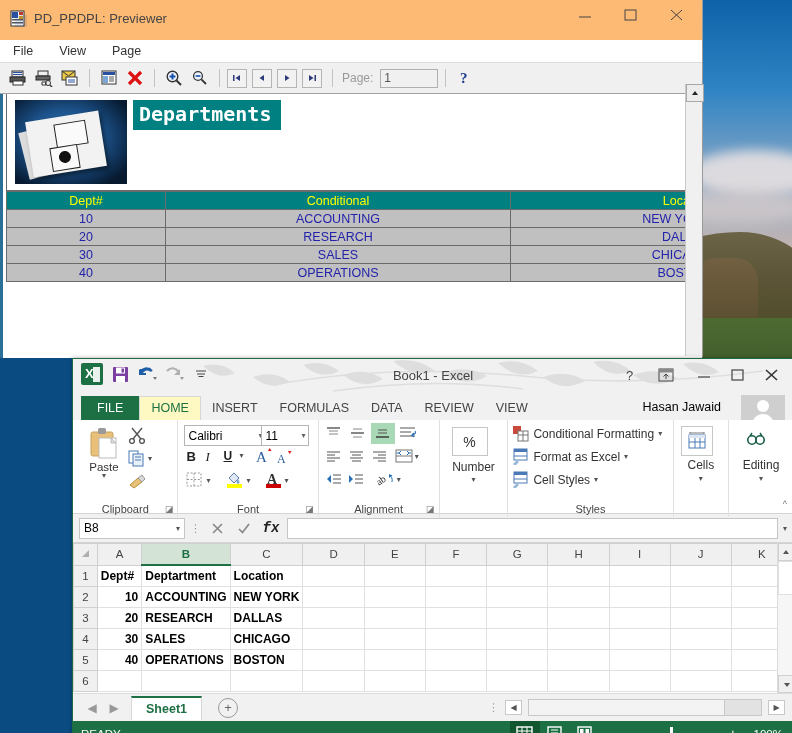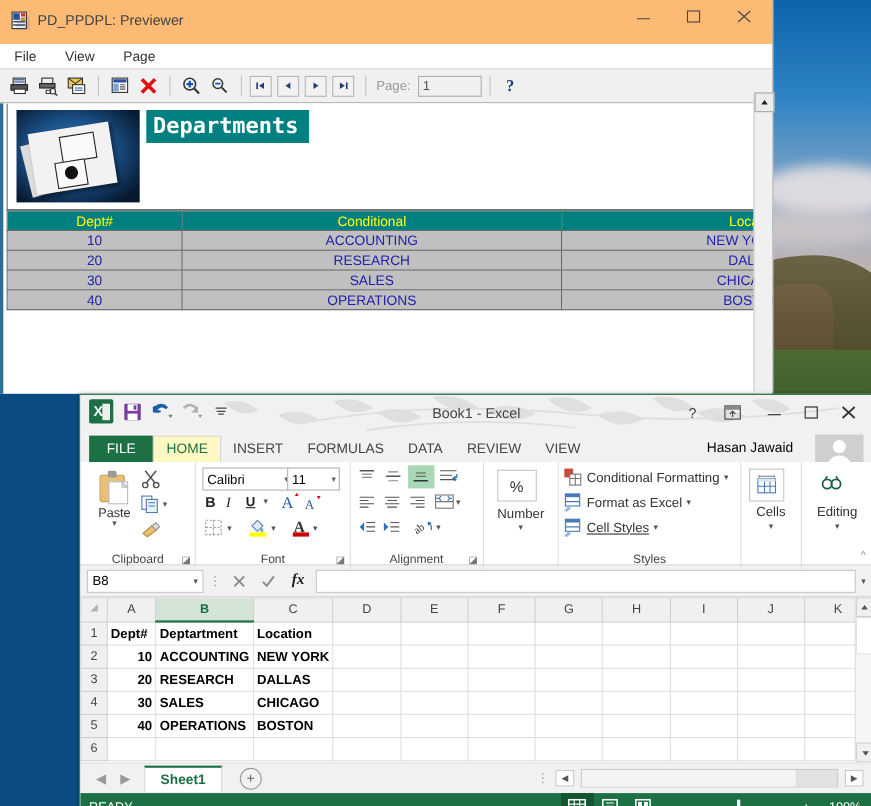--- a/index.html
+++ b/index.html
@@ -664,21 +664,21 @@
         <span style="font-size:12px;color:#333;">Format as Excel</span>
         <span style="font-size:8px;color:#555;">▾</span>
       </div>
       <div style="position:absolute;left:4px;top:51px;display:flex;align-items:center;gap:4px;">
         <svg width="17" height="17" viewBox="0 0 17 17">
           <rect x="2" y="1" width="13" height="11" fill="#fff" stroke="#4a7ab5"></rect>
           <rect x="2" y="1" width="13" height="3" fill="#4a7ab5"></rect>
           <line x1="2" y1="8" x2="15" y2="8" stroke="#4a7ab5"></line>
           <path d="M1 16 l4 -4 l2 2 l-4 4 z" fill="#9ab8d8"></path>
         </svg>
-        <span style="font-size:12px;color:#333;text-decoration:underline;">Cell Styles</span>
+        <span style="font-size:12px;color:#333;">Cell Styles</span>
         <span style="font-size:8px;color:#555;">▾</span>
       </div>
       <div class="rglabel">Styles</div>
     </div>
 
     <div class="rgroup" style="width:44px">
       <div style="position:absolute;left:7px;top:6px;width:30px;height:28px;border:1px solid #c6c6c6;display:flex;align-items:center;justify-content:center;">
         <svg width="20" height="20" viewBox="0 0 20 20">
           <rect x="2" y="4" width="16" height="13" fill="#fff" stroke="#4a7ab5"></rect>
           <rect x="2" y="4" width="16" height="3" fill="#dbe6f2"></rect>
@@ -718,21 +718,21 @@
         <line x1="2" y1="2" x2="11" y2="11" stroke="#888" stroke-width="1.6"></line>
         <line x1="11" y1="2" x2="2" y2="11" stroke="#888" stroke-width="1.6"></line>
       </svg>
     </div>
     <div class="fbtn">
       <svg width="14" height="13" viewBox="0 0 14 13">
         <path d="M2 7 L5.5 10.5 L12 2" fill="none" stroke="#888" stroke-width="1.7"></path>
       </svg>
     </div>
     <div class="fbtn">
-      <span style="font-family:Liberation Serif, serif;font-style:italic;font-weight:bold;font-size:14px;color:#222;">fx</span>
+      <span style="font-family:Liberation Mono, monospace;font-style:italic;font-weight:bold;font-size:14px;color:#222;">fx</span>
     </div>
     <div id="fxbox"></div>
     <span style="font-size:8px;color:#555;">▾</span>
   </div>
 
   <div id="xl-grid">
     <table id="sheet">
       <tbody>
           <tr>
         <th class="rowhdr">

